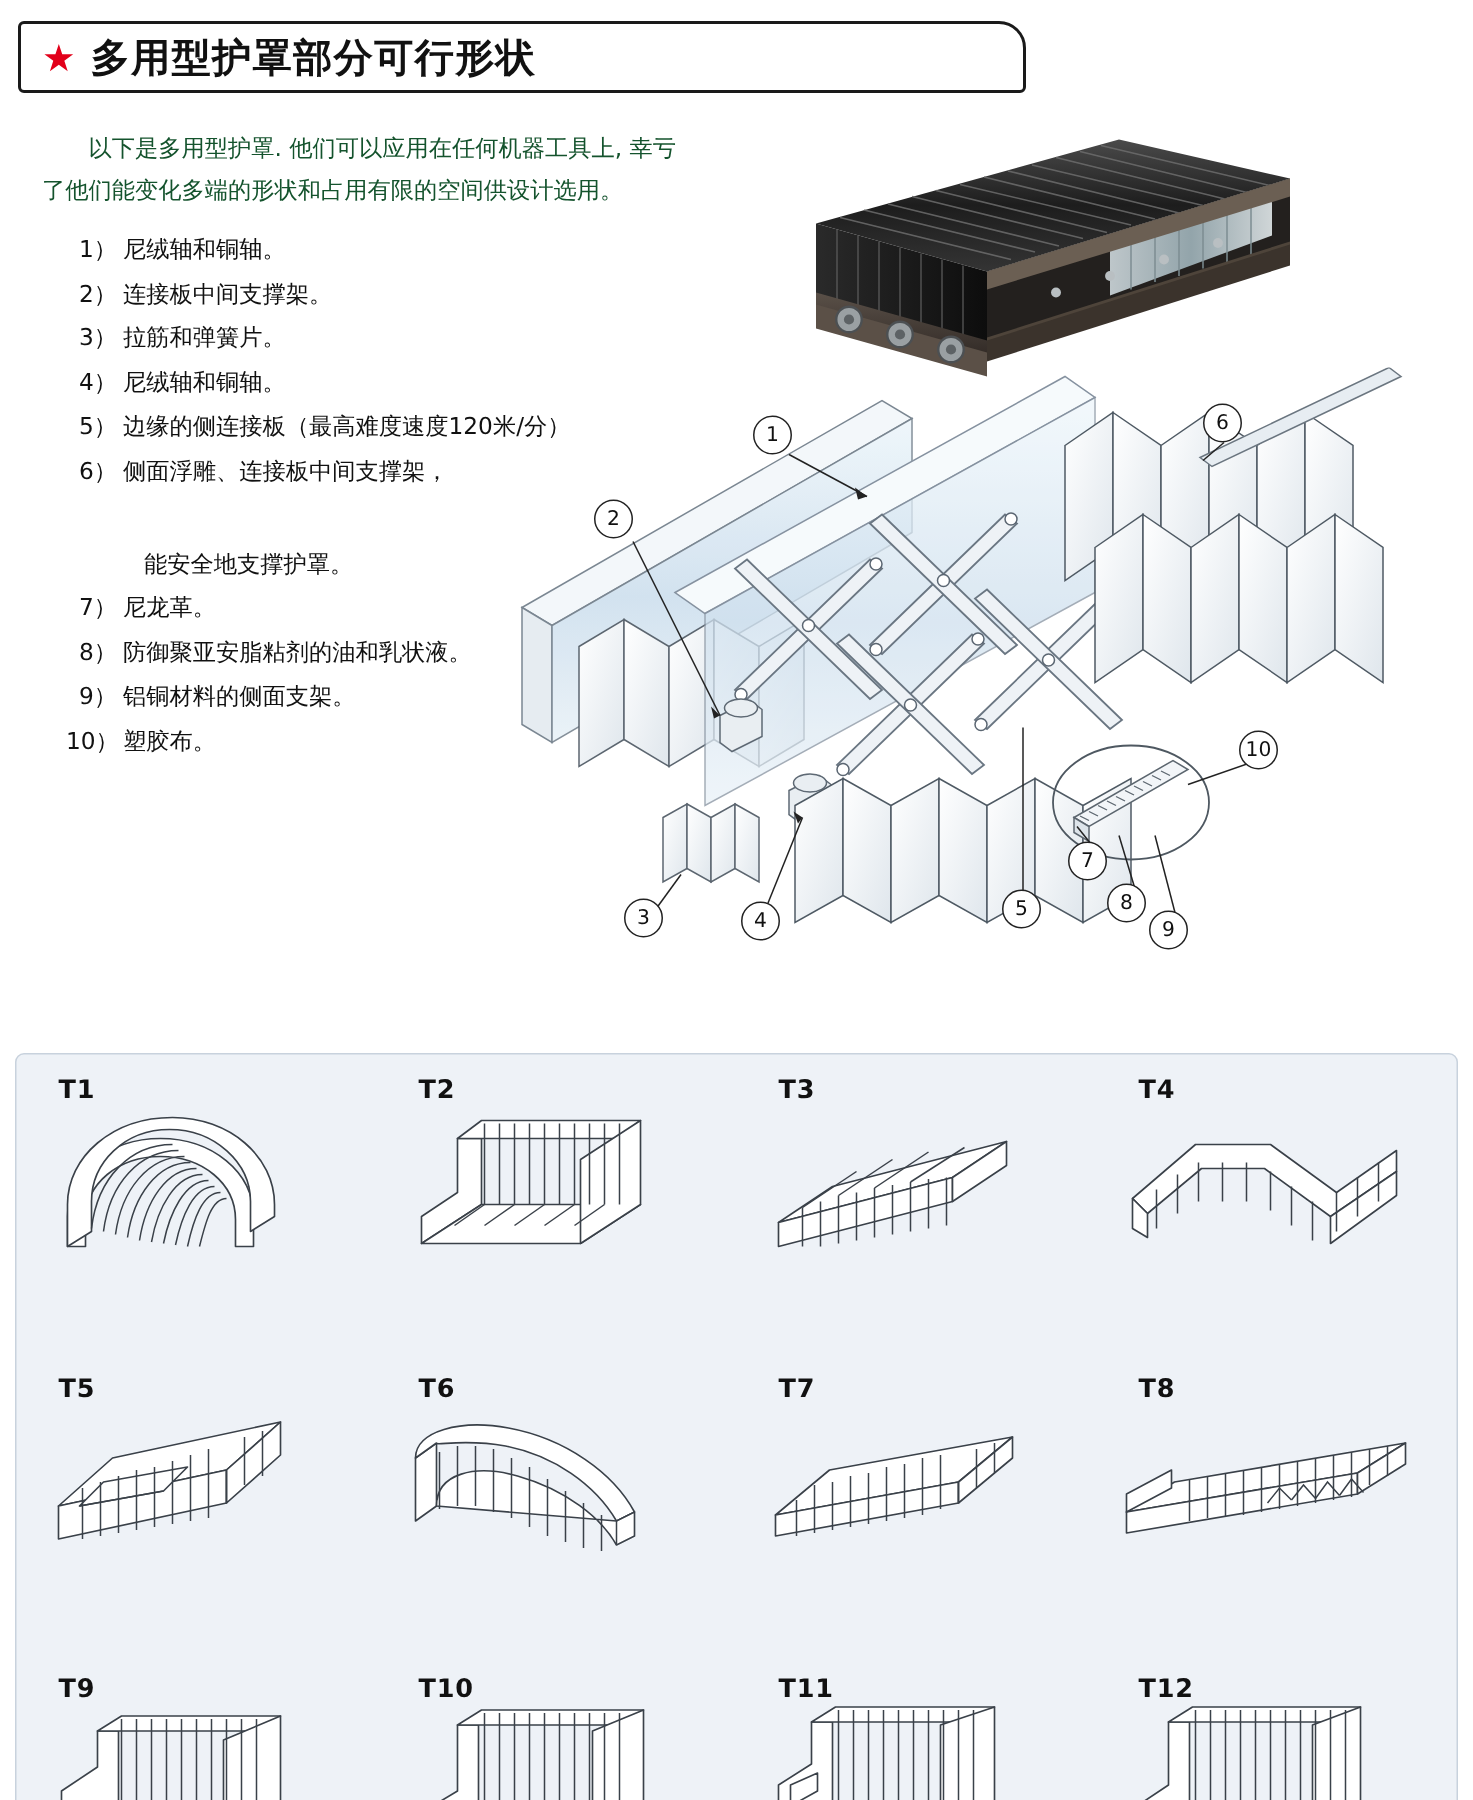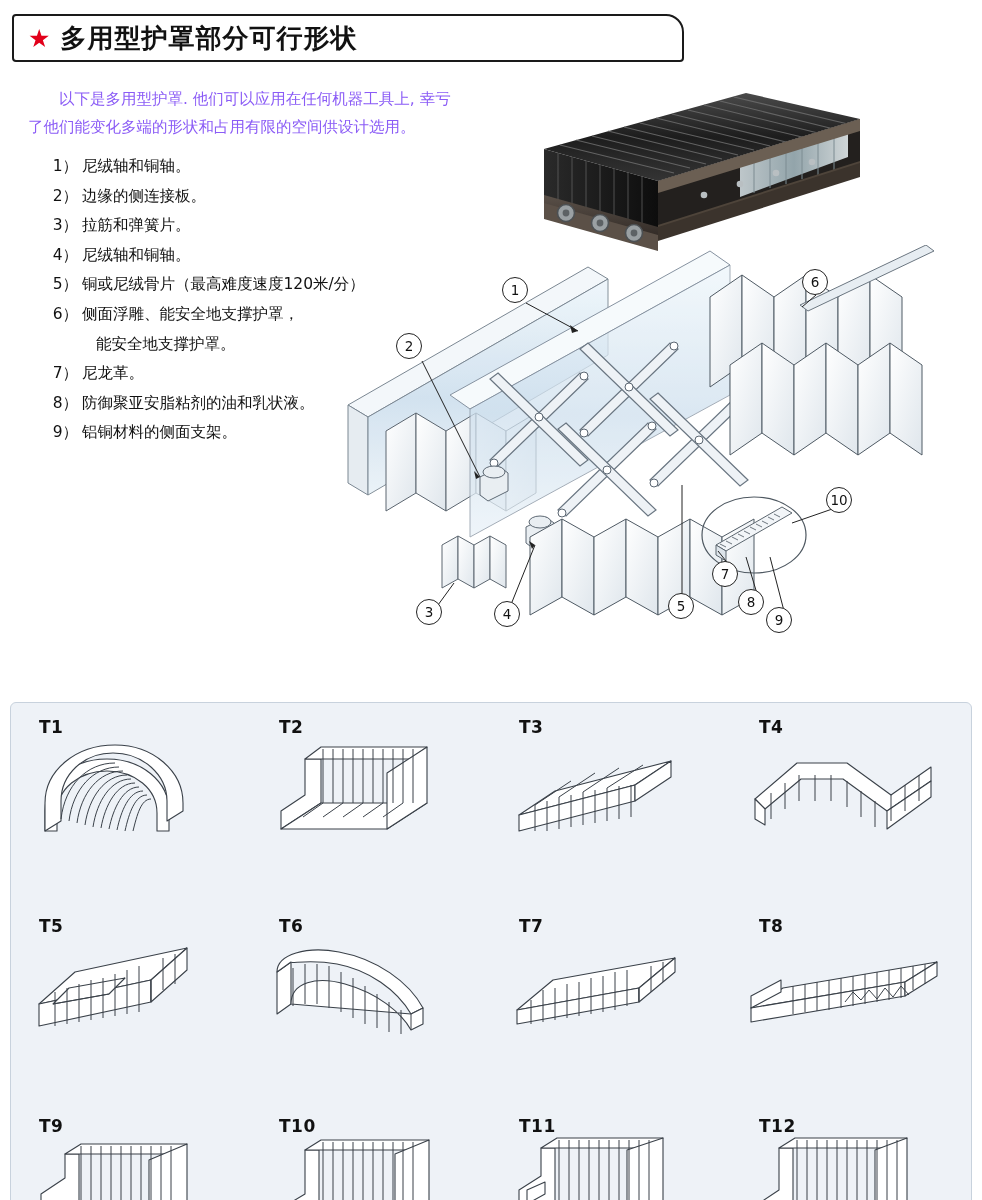--- a/index.html
+++ b/index.html
@@ -47,21 +47,21 @@
   }
 
   
   .intro {
     position: absolute;
     left: 28px;
     top: 85px;
     width: 430px;
     font-size: 15.5px;
     line-height: 28px;
-    color: #8b5cf6;
+    color: #14532d;
   }
   .intro p {
     margin: 0;
     text-indent: 2em;
   }
 
   .numbered {
     position: absolute;
     left: 44px;
     top: 152px;
@@ -80,20 +80,21 @@
     text-align: right;
     padding-right: 4px;
     white-space: nowrap;
   }
   .numbered .txt {
     flex: 1;
   }
   .numbered .txt .cont {
     display: block;
     padding-left: 14px;
+    margin-top: 32px;
   }
 
   
   .photo {
     position: absolute;
     left: 508px;
     top: 85px;
     width: 352px;
     height: 178px;
   }
@@ -175,52 +176,56 @@
   <p>以下是多用型护罩. 他们可以应用在任何机器工具上, 幸亏了他们能变化多端的形状和占用有限的空间供设计选用。</p>
 </div>
 
 <div class="numbered">
   <div class="li">
     <span class="num">1）</span>
     <span class="txt">尼绒轴和铜轴。</span>
   </div>
   <div class="li">
     <span class="num">2）</span>
-    <span class="txt">边缘的侧连接板。</span>
+    <span class="txt">连接板中间支撑架。</span>
   </div>
   <div class="li">
     <span class="num">3）</span>
     <span class="txt">拉筋和弹簧片。</span>
   </div>
   <div class="li">
     <span class="num">4）</span>
     <span class="txt">尼绒轴和铜轴。</span>
   </div>
   <div class="li">
     <span class="num">5）</span>
-    <span class="txt">铜或尼绒骨片（最高难度速度120米/分）</span>
+    <span class="txt">边缘的侧连接板（最高难度速度120米/分）</span>
   </div>
   <div class="li">
     <span class="num">6）</span>
     <span class="txt">
-      <span>侧面浮雕、能安全地支撑护罩，</span>
+      <span>侧面浮雕、连接板中间支撑架，</span>
       <span class="cont">能安全地支撑护罩。</span>
     </span>
   </div>
   <div class="li">
     <span class="num">7）</span>
     <span class="txt">尼龙革。</span>
   </div>
   <div class="li">
     <span class="num">8）</span>
     <span class="txt">防御聚亚安脂粘剂的油和乳状液。</span>
   </div>
   <div class="li">
     <span class="num">9）</span>
     <span class="txt">铝铜材料的侧面支架。</span>
+  </div>
+  <div class="li">
+    <span class="num">10）</span>
+    <span class="txt">塑胶布。</span>
   </div>
 </div>
 
 <div class="photo">
   <svg width="352" height="178" viewBox="0 0 352 178">
     <defs>
       <linearGradient id="blk" x1="0" y1="0" x2="0" y2="1">
         <stop offset="0" stop-color="#4a4a4a"></stop>
         <stop offset="0.5" stop-color="#1d1d1d"></stop>
         <stop offset="1" stop-color="#343434"></stop>

